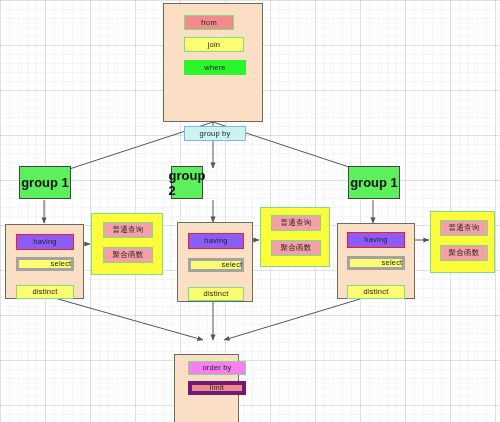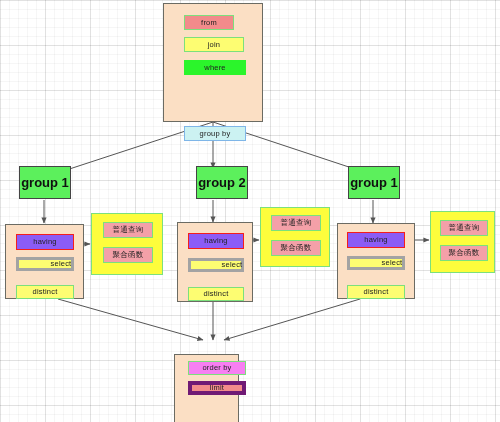--- a/index.html
+++ b/index.html
@@ -99,21 +99,21 @@
   </svg>
 
   <div class="panel" style="left:163px;top:3px;width:100px;height:119px;">
     <div class="chip c-from" style="left:20px;top:11px;width:50px;height:15px;">from</div>
     <div class="chip c-join" style="left:20px;top:33px;width:60px;height:15px;">join</div>
     <div class="chip c-where" style="left:20px;top:56px;width:62px;height:15px;">where</div>
     <div class="chip c-groupby" style="left:20px;top:74px;width:62px;height:15px;margin-top:48px;">group by</div>
   </div>
 
   <div class="gnode" style="left:19px;top:166px;width:52px;height:33px;">group 1</div>
-  <div class="gnode" style="left:196px;top:166px;width:52px;height:33px;">group 2</div>
+  <div class="gnode" style="left:171px;top:166px;width:32px;height:33px;">group 2</div>
   <div class="gnode" style="left:348px;top:166px;width:52px;height:33px;">group 1</div>
 
   <div class="panel" style="left:5px;top:224px;width:79px;height:75px;">
     <div class="chip c-having" style="left:10px;top:9px;width:58px;height:16px;">having</div>
     <div class="chip c-select" style="left:10px;top:32px;width:58px;height:14px;">select</div>
     <div class="chip c-distinct" style="left:10px;top:53px;width:58px;height:14px;">distinct</div>
   </div>
   <div class="ypanel" style="left:91px;top:213px;width:72px;height:62px;">
     <div class="chip c-cn" style="left:11px;top:8px;width:50px;height:16px;">普通查询</div>
     <div class="chip c-cn" style="left:11px;top:33px;width:50px;height:16px;">聚合函数</div>

